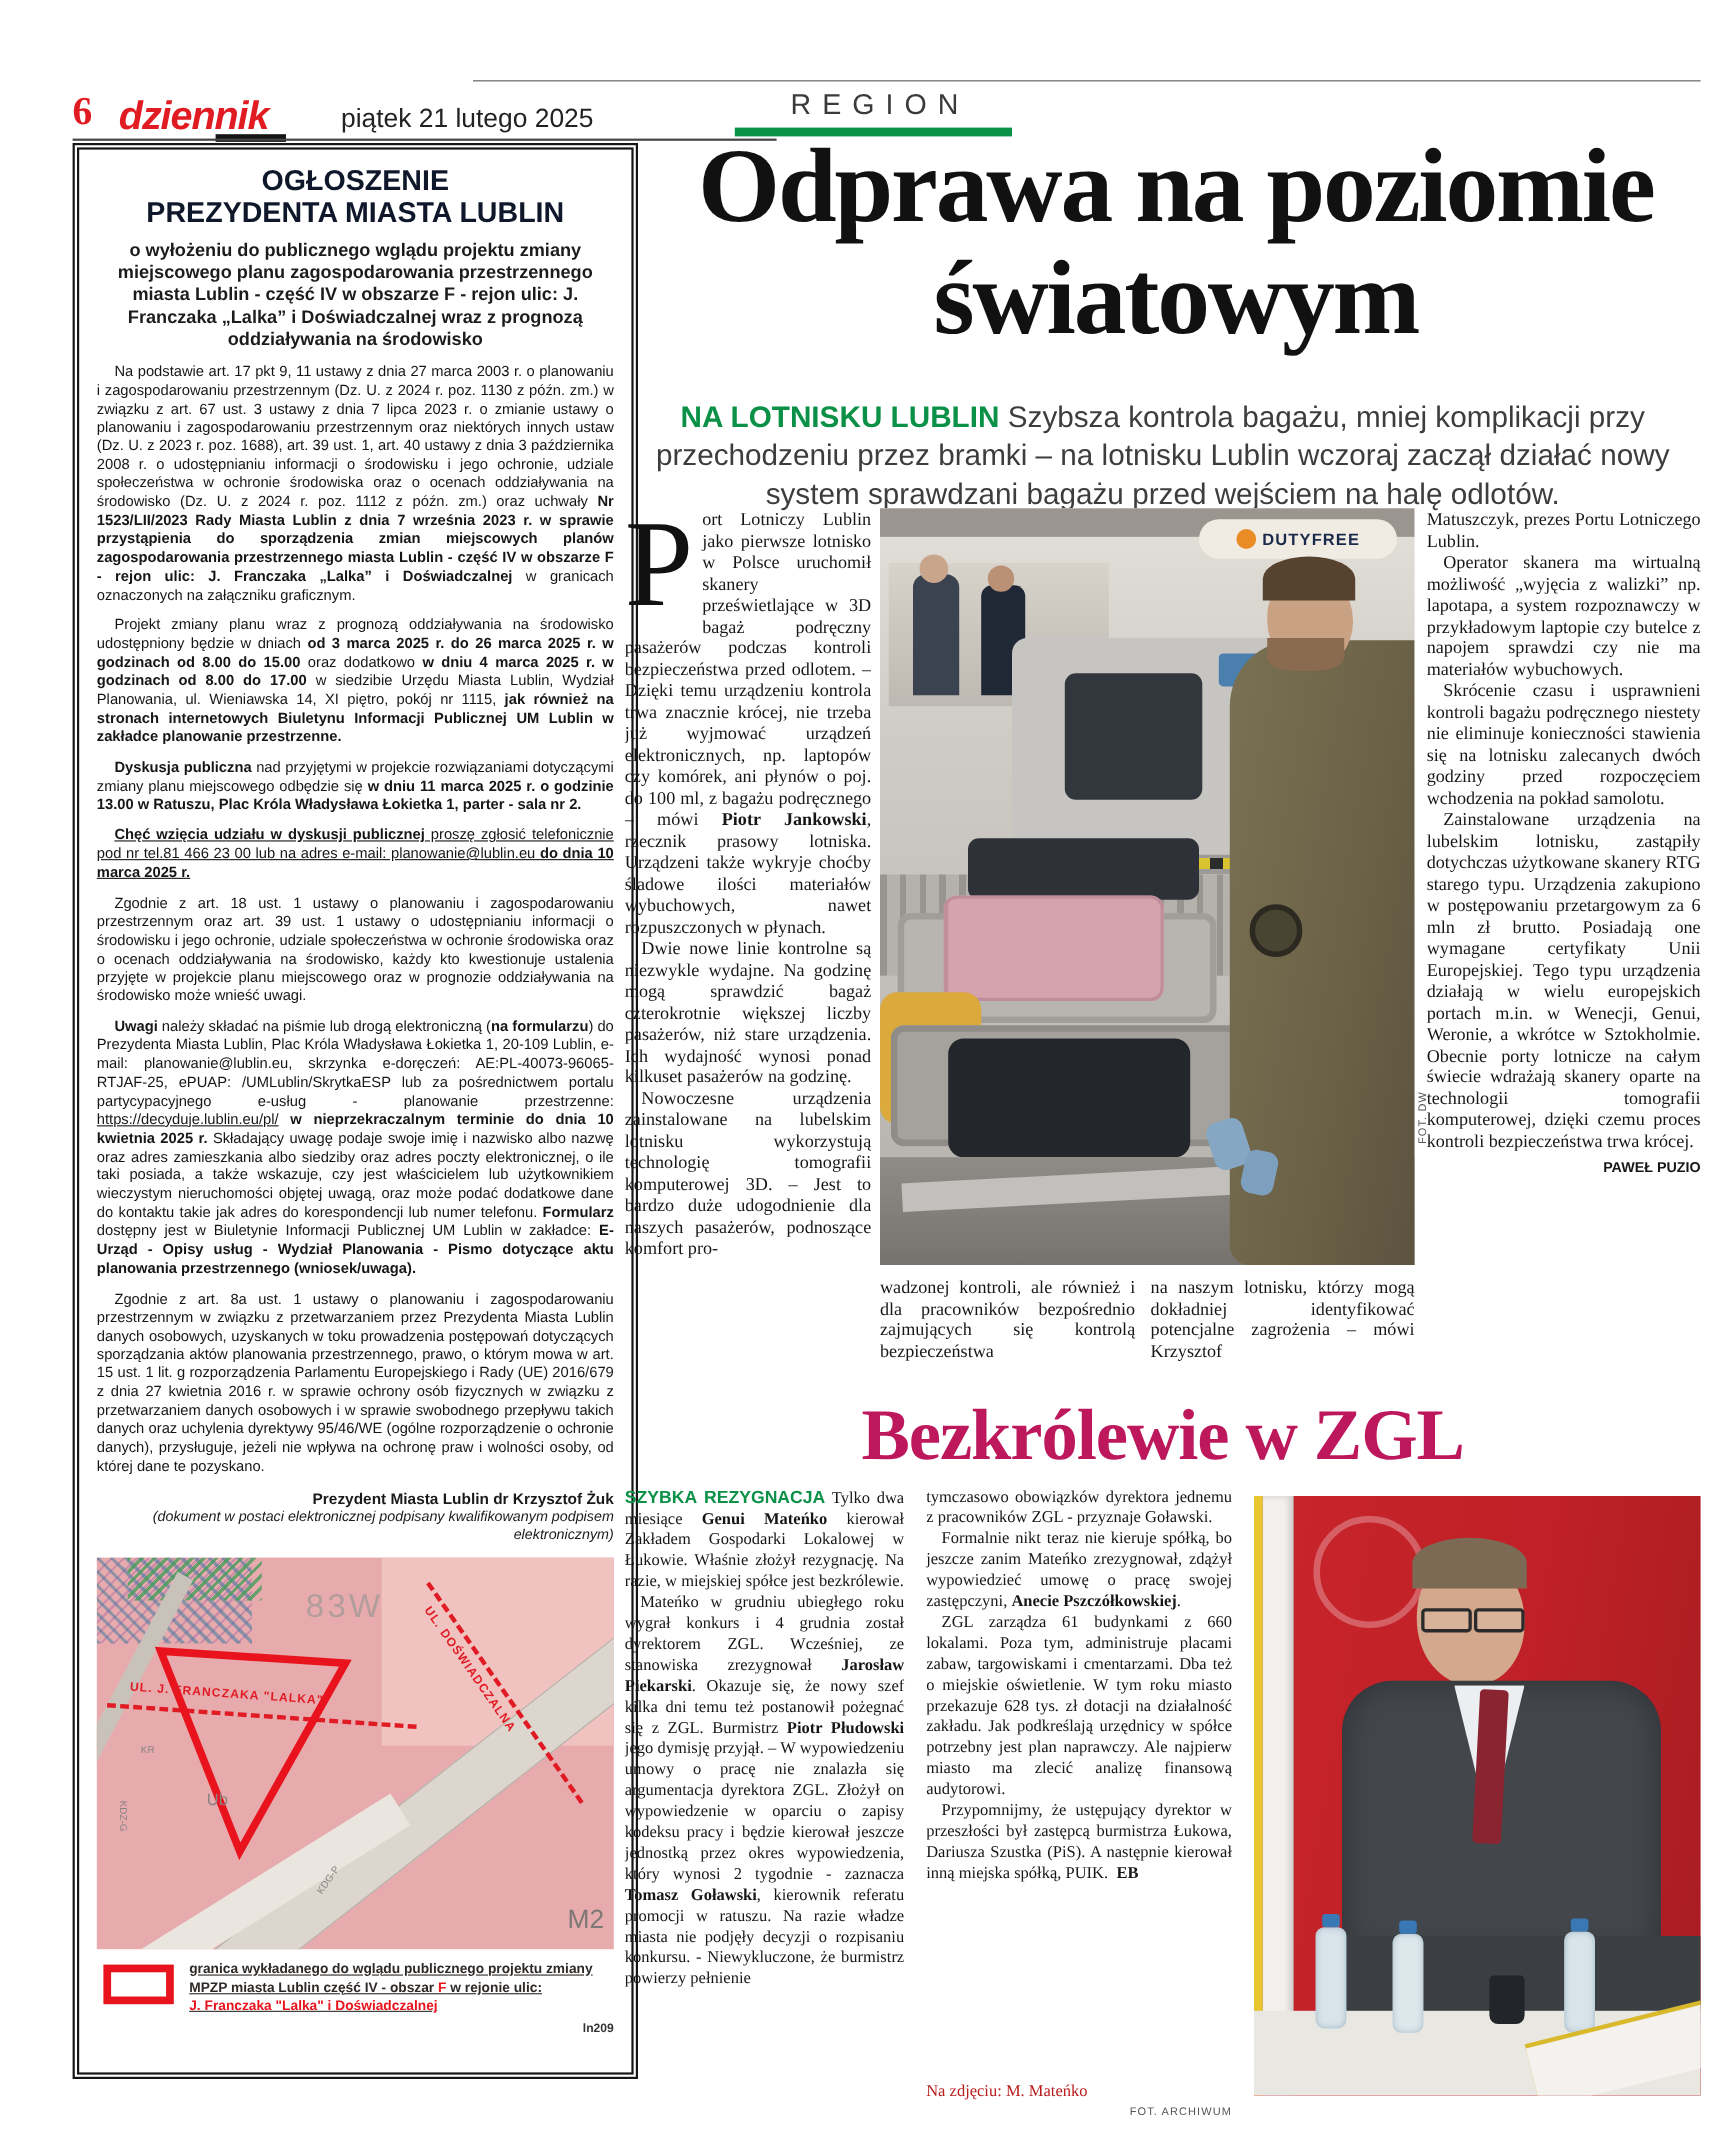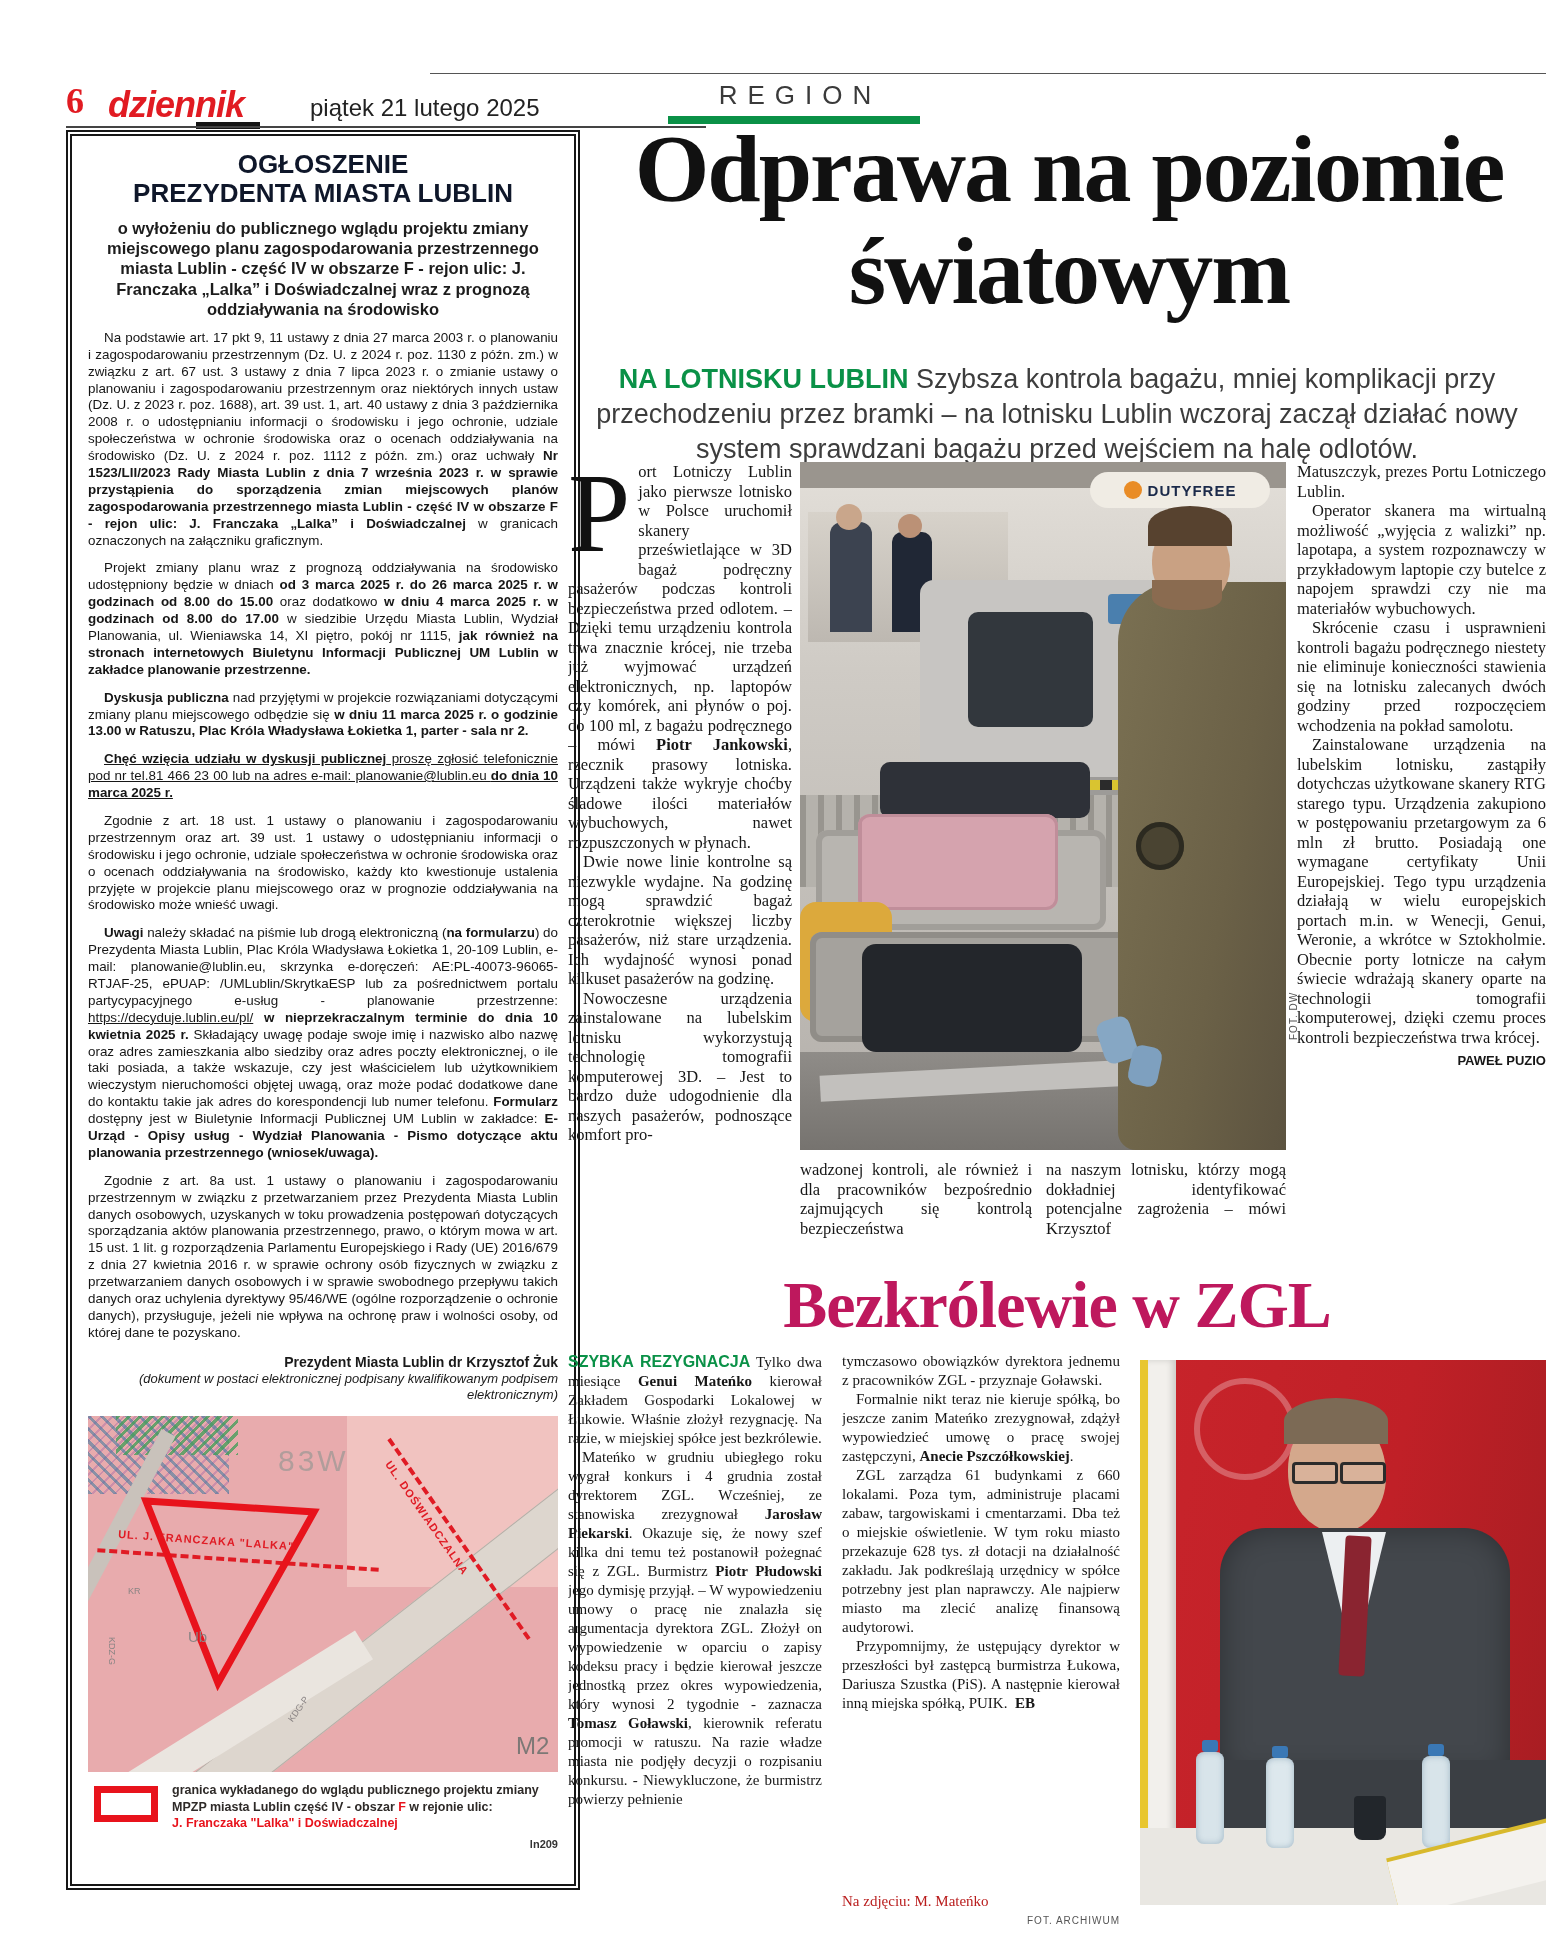--- a/index.html
+++ b/index.html
@@ -23,21 +23,21 @@
   .ann-sub{margin:10px 6px 2px 6px;text-align:center;font:bold 16.5px/1.22 "Liberation Sans",sans-serif;color:#1c1c1c;}
   .ann-p{margin:11px 0 0 0;font:13.4px/1.26 "Liberation Sans",sans-serif;text-align:justify;text-indent:16px;color:#161616;}
   .ann-p u{text-decoration:underline;}
   .ann-sign{margin-top:12px;text-align:right;font:bold 14px/1.25 "Liberation Sans",sans-serif;}
   .ann-sign-note{text-align:right;font:italic 13px/1.25 "Liberation Sans",sans-serif;}
   
   #map{position:relative;margin-top:12px;width:100%;height:356px;background:#e8abad;overflow:hidden;}
   .map-label{position:absolute;font-family:"Liberation Sans",sans-serif;}
   #legend{display:flex;align-items:flex-start;margin-top:10px;}
   #legend-sym{flex:0 0 auto;width:50px;height:22px;border:7px solid #e8131c;margin:4px 14px 0 6px;}
-  #legend-text{font:bold 12.5px/1.35 "Liberation Sans",sans-serif;color:#2e2a28;}
+  #legend-text{font:bold 12.5px/1.35 "Liberation Sans",sans-serif;color:#2e2a28;text-decoration:underline;}
   #ann-code{text-align:right;font:bold 11px "Liberation Sans",sans-serif;color:#333;margin-top:6px;}
   
   #main-headline{left:580px;top:118px;width:978px;text-align:center;font:bold 96px/1.06 "Liberation Serif",serif;color:#111;letter-spacing:-2px;}
   #main-lead{left:568px;top:362px;width:978px;text-align:center;font:27px/1.3 "Liberation Sans",sans-serif;color:#3d3d3d;}
   #main-lead .grn{font-weight:bold;}
   .bodycol{font:16.5px/19.5px "Liberation Serif",serif;text-align:justify;color:#161616;overflow:hidden;}
   .bodycol p{margin:0;}
   .bodycol p.ind{text-indent:15px;}
   #mcol1{left:568px;top:462px;width:224px;height:790px;}
   #dropcap{float:left;font:400 112px/0.82 "Liberation Serif",serif;padding:6px 8px 0 0;color:#111;}

